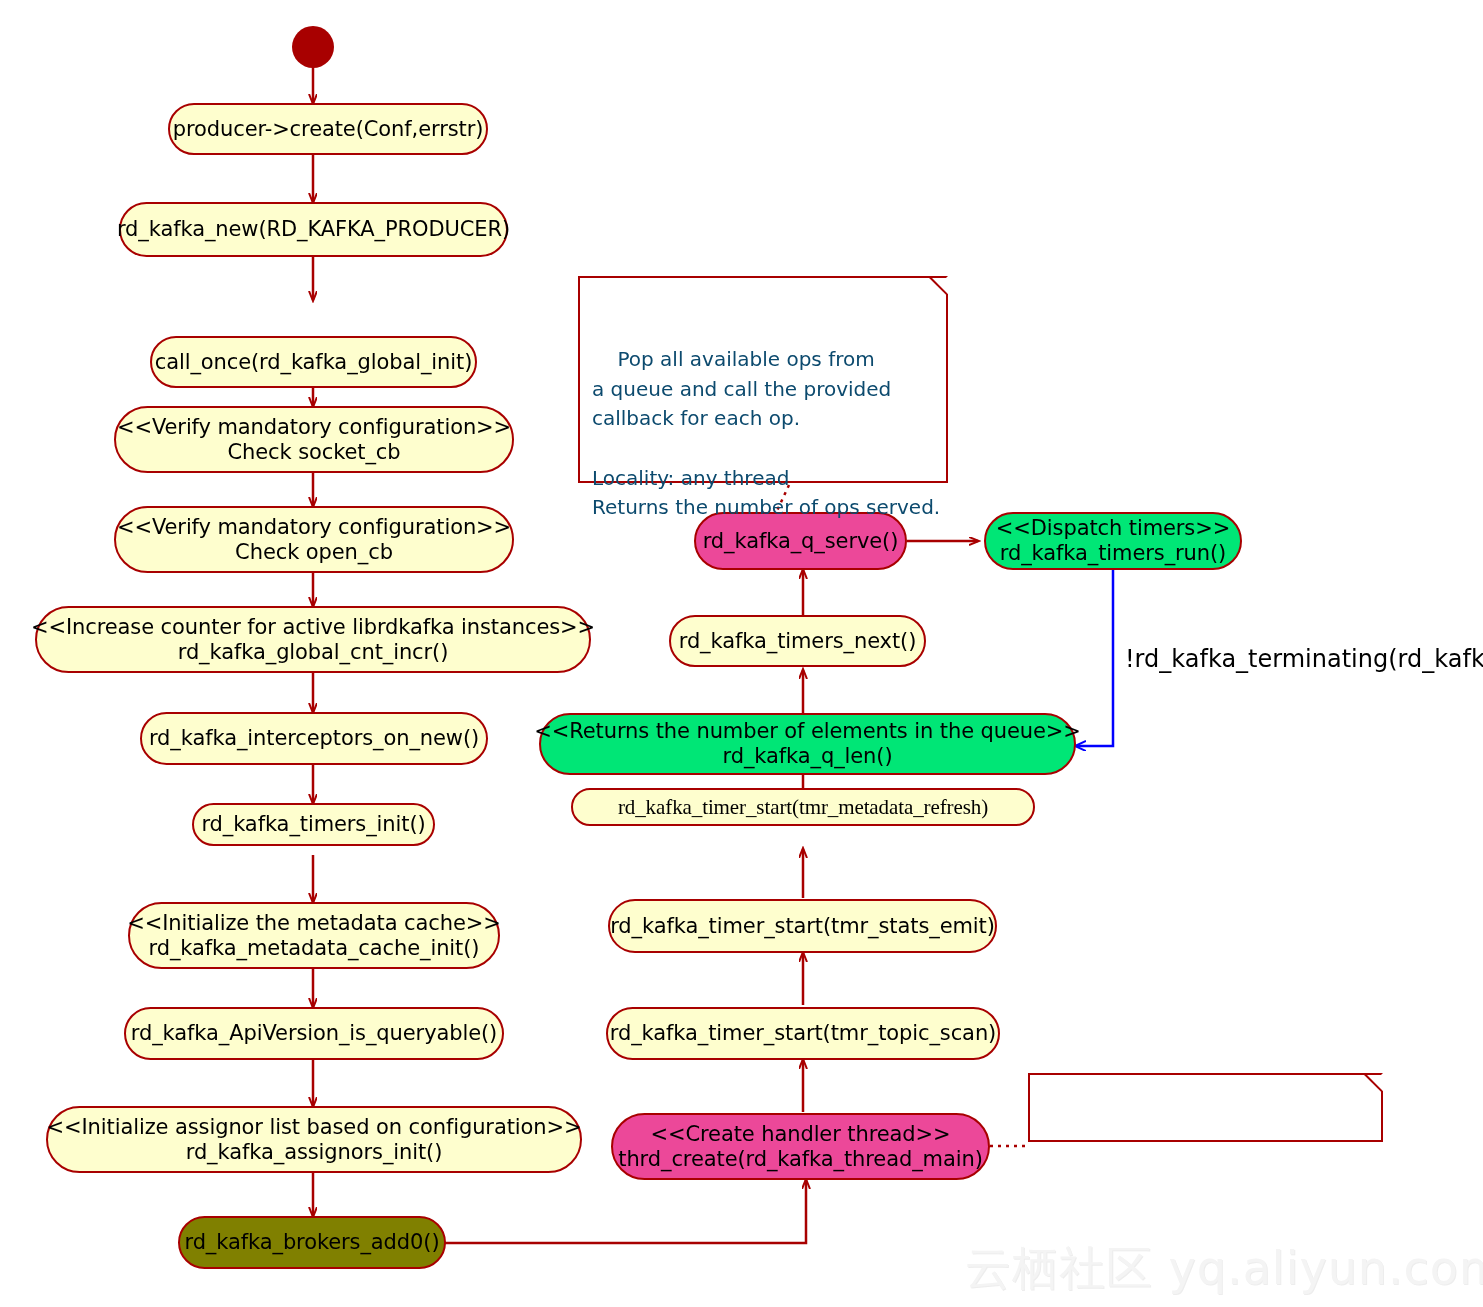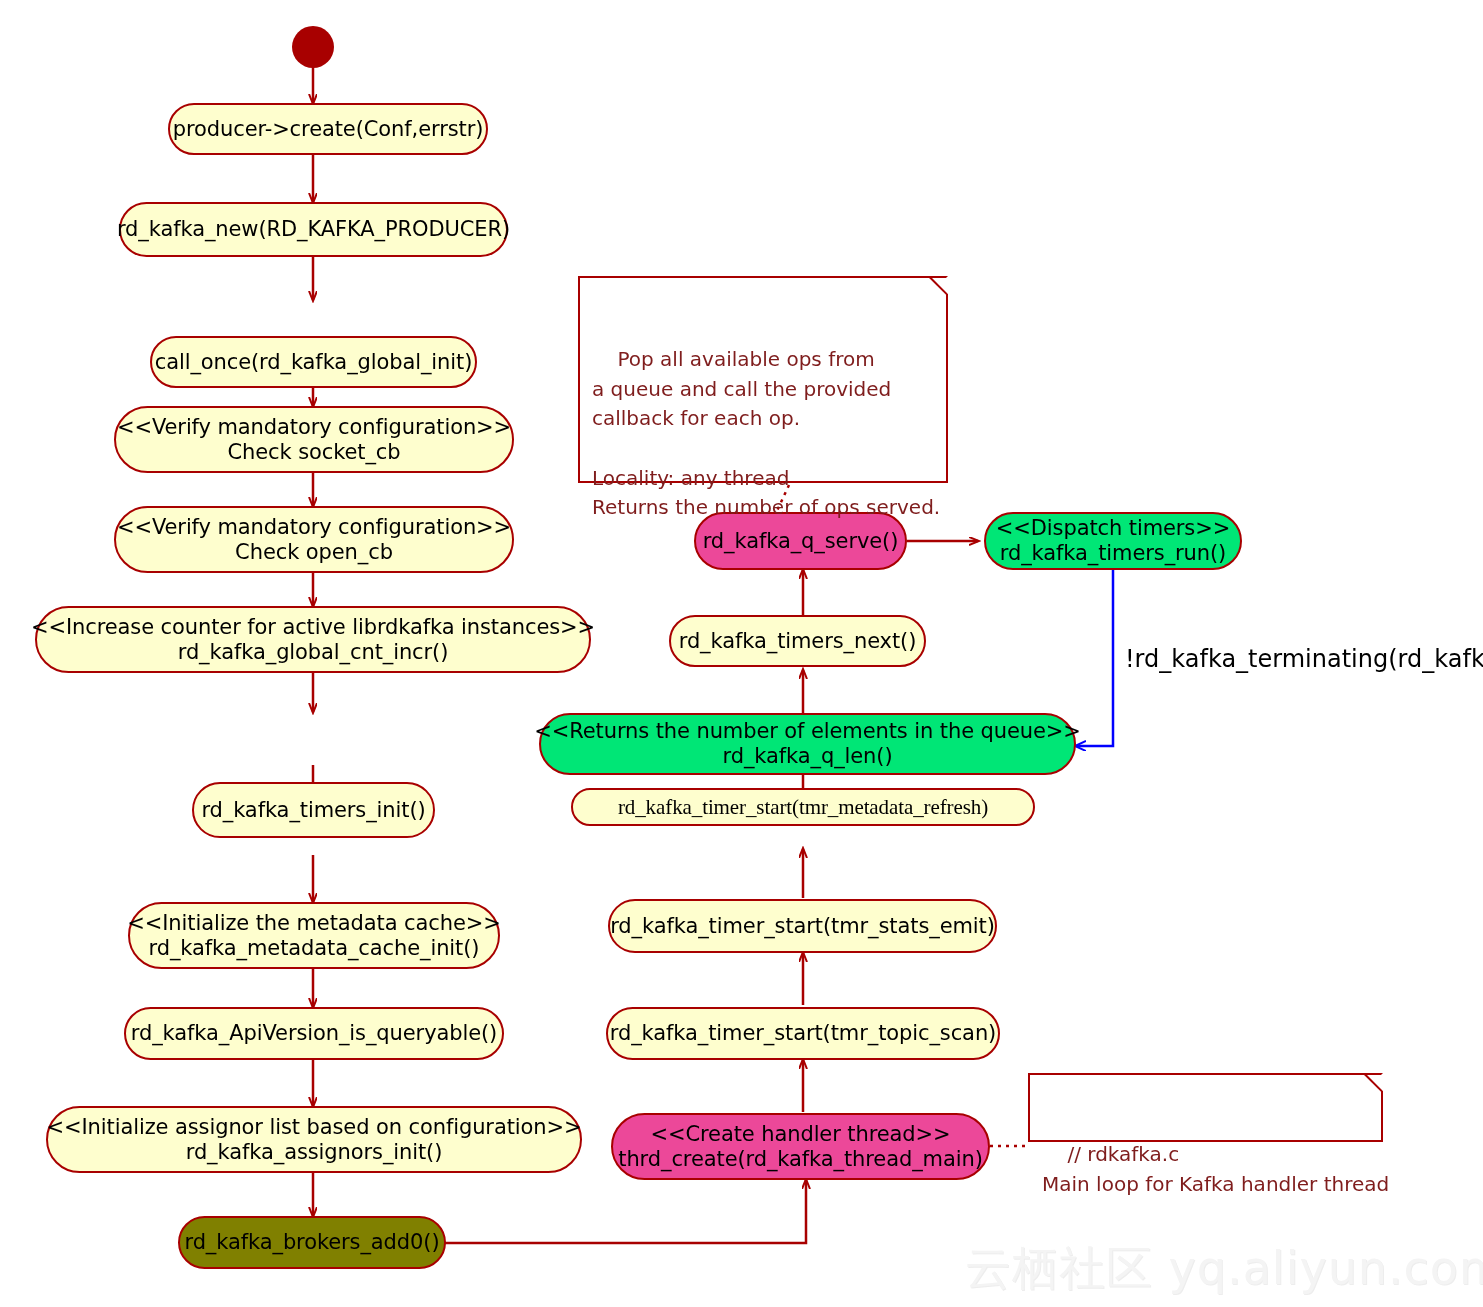--- a/index.html
+++ b/index.html
@@ -43,21 +43,21 @@
   .fill-yellow { background: #FEFECE; }
   .fill-cyan   { background: #ec4899; }
   .fill-green  { background: #00E676; }
   .fill-olive  { background: #808000; }
 
   .note {
     position: absolute;
     box-sizing: border-box;
     background: #ffffff;
     border: 2px solid #A80000;
-    color: #7f1d1d;
+    color: #0c4a6e;
     font-size: 20px;
     line-height: 1.48;
     padding: 8px 12px 8px 12px;
     white-space: pre;
   }
   .note .fold {
     position: absolute;
     top: -2px;
     right: -2px;
     width: 0;
@@ -182,22 +182,25 @@
   <div class="node fill-yellow" style="left:114px; top:506px; width:400px; height:67px;">
     <span class="ln">&lt;&lt;Verify mandatory configuration&gt;&gt;</span>
     <span class="ln">Check open_cb</span>
   </div>
 
   <div class="node fill-yellow" style="left:35px; top:606px; width:556px; height:67px;">
     <span class="ln">&lt;&lt;Increase counter for active librdkafka instances&gt;&gt;</span>
     <span class="ln">rd_kafka_global_cnt_incr()</span>
   </div>
 
-
-  <div class="node fill-yellow" style="left:192px; top:782px; width:243px; height:56px;">
+  <div class="node fill-yellow" style="left:140px; top:712px; width:348px; height:53px;">
+    <span class="ln">rd_kafka_interceptors_on_new()</span>
+  </div>
+
+  <div class="node fill-yellow" style="left:192px; top:803px; width:243px; height:43px;">
     <span class="ln">rd_kafka_timers_init()</span>
   </div>
 
   <div class="node fill-yellow" style="left:128px; top:902px; width:372px; height:67px;">
     <span class="ln">&lt;&lt;Initialize the metadata cache&gt;&gt;</span>
     <span class="ln">rd_kafka_metadata_cache_init()</span>
   </div>
 
   <div class="node fill-yellow" style="left:124px; top:1007px; width:380px; height:53px;text-align:center;">
     <span class="ln">rd_kafka_ApiVersion_is_queryable()</span>
@@ -252,21 +255,19 @@
     <span>Pop all available ops from
 a queue and call the provided
 callback for each op.
 
 Locality: any thread
 Returns the number of ops served.</span>
   </div>
 
   <div class="note" style="left:1028px; top:1073px; width:355px; height:69px; padding-top:6px;">
     <span class="fold"></span>
-    <span>// rdkafka.c
-Main loop for Kafka handler thread</span>
   </div>
 
   <div class="edge-label" style="left:1125px; top:645px;">!rd_kafka_terminating(rd_kafka_t)</div>
 
   <div class="watermark" style="left:965px; top:1238px;">云栖社区 yq.aliyun.com</div>
 
 </div>
 
 </body></html>

